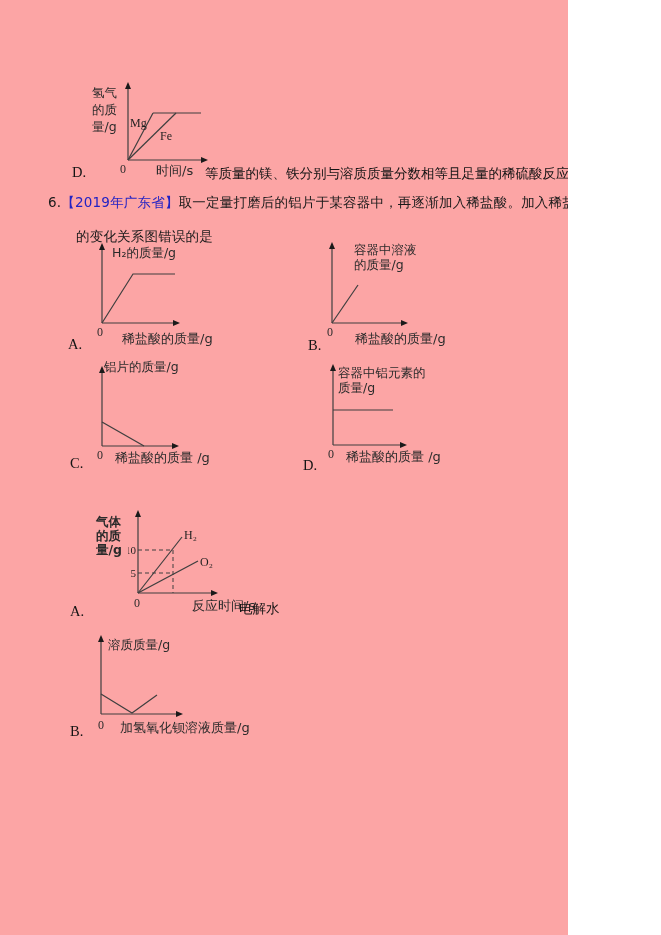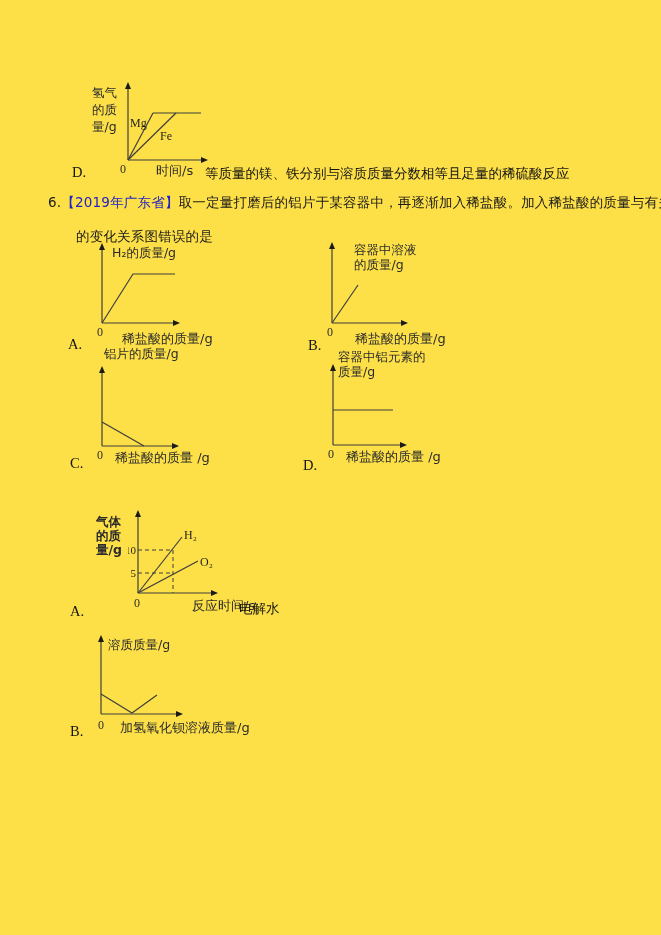--- a/index.html
+++ b/index.html
@@ -1,16 +1,16 @@
 <!DOCTYPE html>
 <html><head>
 <meta charset="utf-8">
 <style>
   html,body{margin:0;padding:0;background:#ffffff;}
-  #page{position:relative;width:661px;height:935px;background:#fde047;overflow:hidden;
+  #page{position:relative;width:568px;height:935px;background:#fca5a5;overflow:hidden;
         font-family:"DejaVu Sans","Liberation Sans",sans-serif;color:#1a1a1a;}
   .abs{position:absolute;}
   .stem{font-size:13.5px;letter-spacing:0.2px;white-space:nowrap;}
   .blue{color:#2222c4;}
   .optletter{font-family:"Liberation Serif","DejaVu Serif",serif;font-size:14.5px;color:#141414;}
   .ylab{font-size:12.5px;line-height:15px;color:#2b2b2b;white-space:nowrap;}
   .ylab3{font-size:12.5px;line-height:17px;color:#2b2b2b;white-space:nowrap;}
   .xlab{font-size:13px;color:#2b2b2b;white-space:nowrap;}
   .zero{font-size:12px;color:#2b2b2b;font-family:"Liberation Serif","DejaVu Serif",serif;}
   .cap{font-size:13.5px;color:#141414;white-space:nowrap;}
@@ -70,33 +70,33 @@
     <line x1="7" y1="83" x2="7" y2="6"></line>
     <polygon points="4,9 7,2 10,9"></polygon>
     <line x1="7" y1="83" x2="79" y2="83"></line>
     <polygon points="76,80 83,83 76,86"></polygon>
     <line x1="7" y1="83" x2="33" y2="45"></line>
   </svg>
   <div class="abs zero" style="left:327px;top:325px;">0</div>
   <div class="abs xlab" style="left:355px;top:330px;">稀盐酸的质量/g</div>
   <div class="abs optletter" style="left:308px;top:337px;">B.</div>
 
-  <div class="abs ylab" style="left:104px;top:346px;">铝片的质量/g</div>
+  <div class="abs ylab" style="left:104px;top:359px;">铝片的质量/g</div>
   <svg class="abs" style="left:95px;top:364px;" width="86" height="85" viewBox="0 0 86 85">
     <line x1="7" y1="82" x2="7" y2="6"></line>
     <polygon points="4,9 7,2 10,9"></polygon>
     <line x1="7" y1="82" x2="80" y2="82"></line>
     <polygon points="77,79 84,82 77,85"></polygon>
     <line x1="7" y1="58" x2="49" y2="82"></line>
   </svg>
   <div class="abs zero" style="left:97px;top:448px;">0</div>
   <div class="abs xlab" style="left:115px;top:449px;">稀盐酸的质量 /g</div>
   <div class="abs optletter" style="left:70px;top:455px;">C.</div>
 
-  <div class="abs ylab" style="left:338px;top:349px;">
+  <div class="abs ylab" style="left:338px;top:365px;">
     <div>容器中铝元素的</div>
     <div>质量/g</div>
   </div>
   <svg class="abs" style="left:326px;top:362px;" width="84" height="86" viewBox="0 0 84 86">
     <line x1="7" y1="83" x2="7" y2="6"></line>
     <polygon points="4,9 7,2 10,9"></polygon>
     <line x1="7" y1="83" x2="77" y2="83"></line>
     <polygon points="74,80 81,83 74,86"></polygon>
     <line x1="7" y1="48" x2="67" y2="48"></line>
   </svg>

